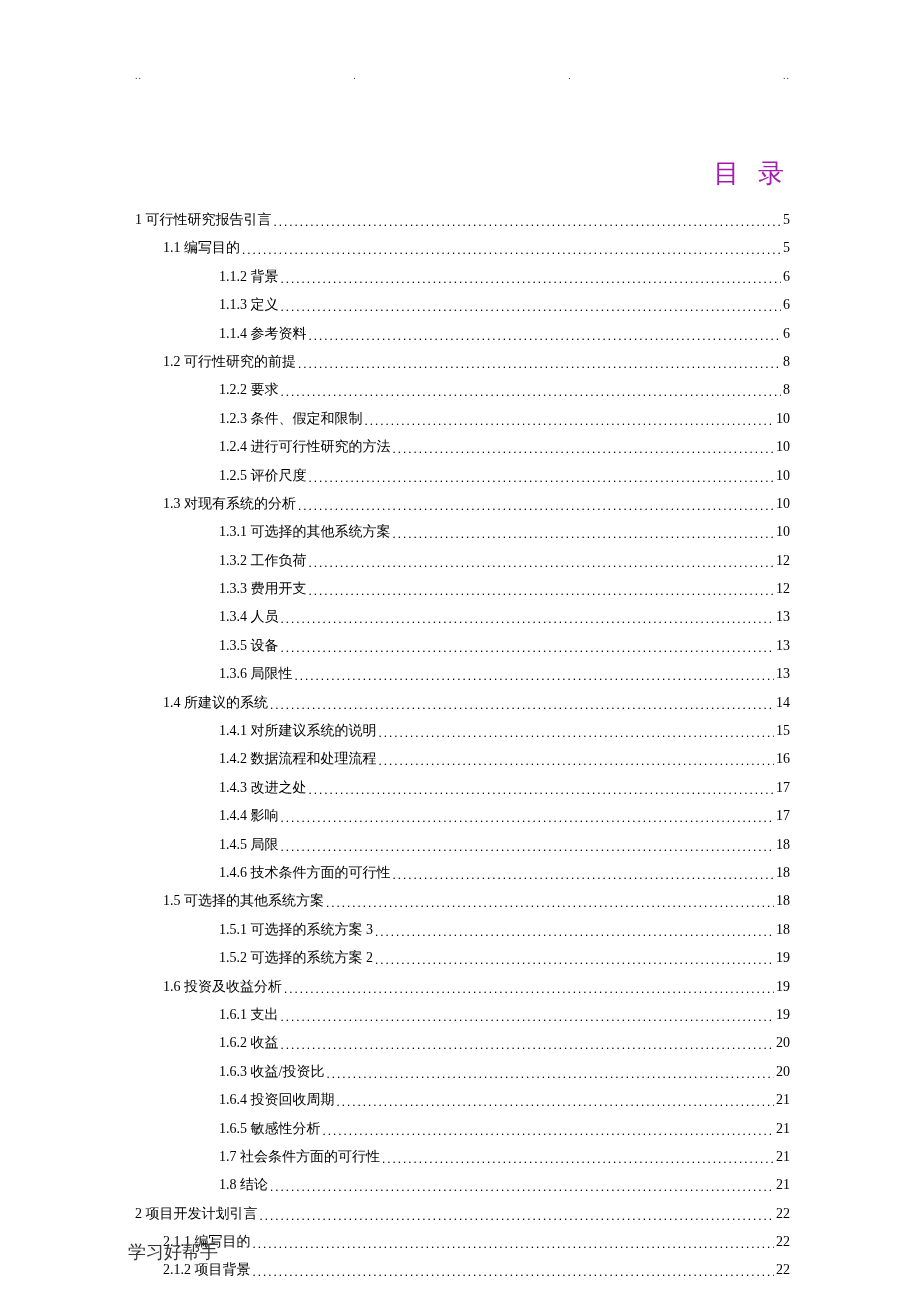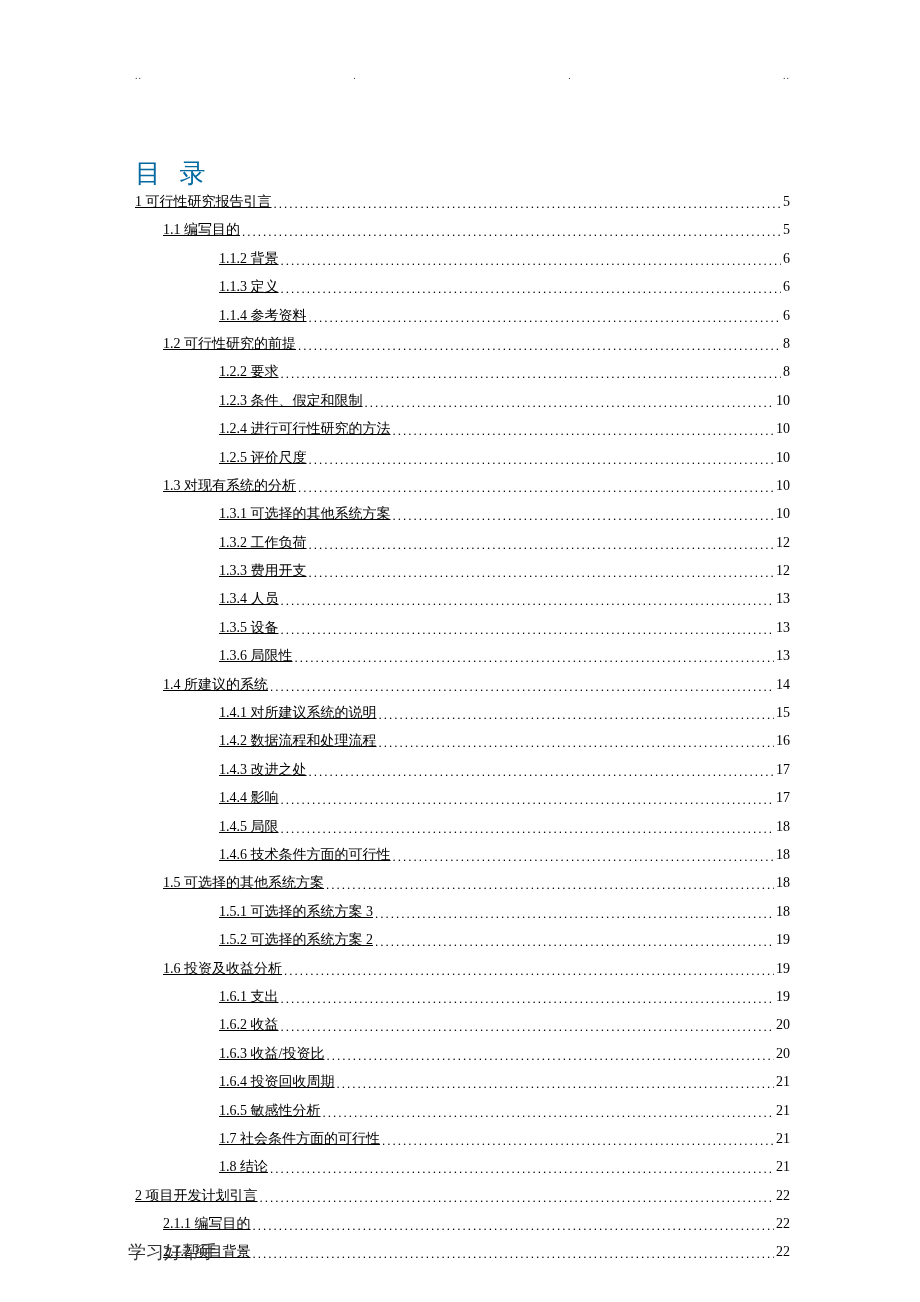--- a/index.html
+++ b/index.html
@@ -15,38 +15,39 @@
     }
     .dots-marker {
       display: flex;
       justify-content: space-between;
       font-size: 10px;
       color: #333;
       margin-bottom: 75px;
       letter-spacing: 1px;
     }
     .title {
-      text-align: left;
+      text-align: right;
       font-size: 26px;
       font-weight: normal;
       letter-spacing: 6px;
-      color: #0369a1;
+      margin-bottom: 18px;
+      color: #a21caf;
     }
     .toc {
       font-size: 14px;
       color: #000;
       line-height: 1.6;
     }
     .toc-entry {
       display: flex;
       align-items: baseline;
       white-space: nowrap;
       margin-bottom: 6px;
     }
-    .toc-text { flex-shrink: 0; text-decoration: underline; }
+    .toc-text { flex-shrink: 0; }
     .toc-leader {
       flex: 1 1 auto;
       overflow: hidden;
       margin: 0 2px;
       color: #000;
       letter-spacing: 2px;
       font-size: 13px;
       position: relative;
       top: 2px;
     }

